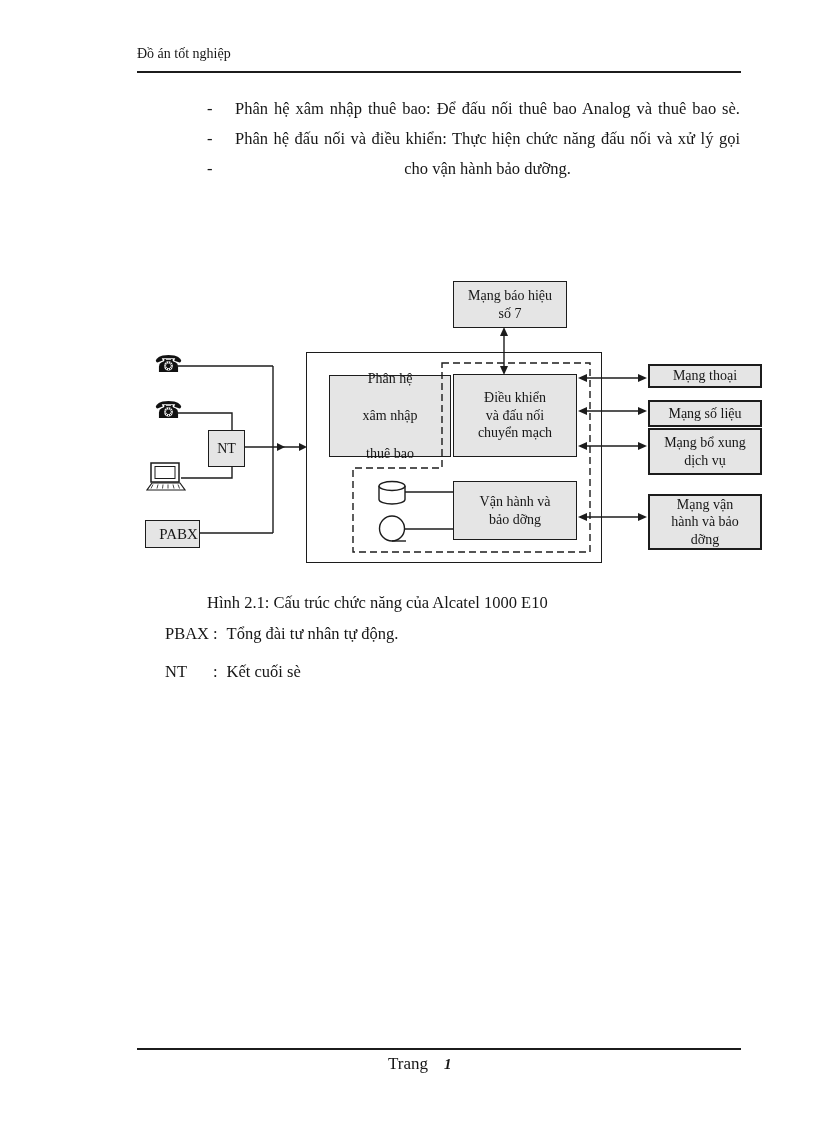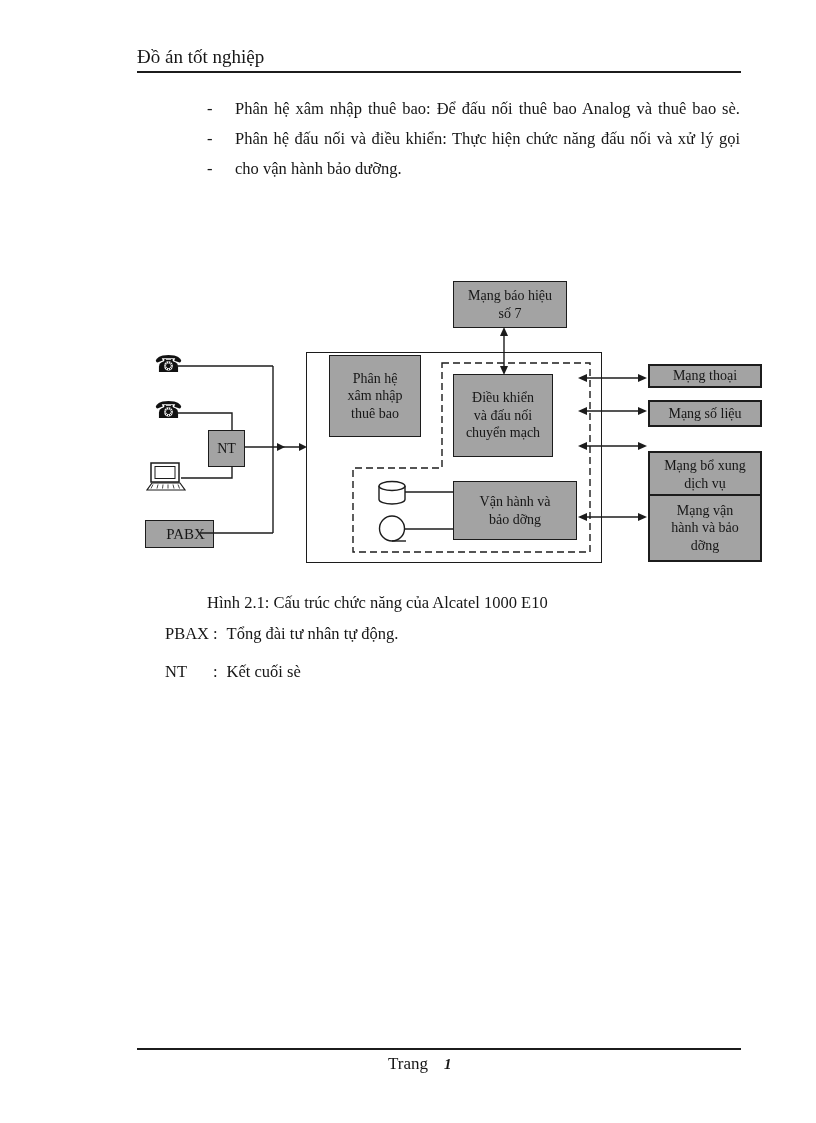--- a/index.html
+++ b/index.html
@@ -2,51 +2,51 @@
 <html><head>
 <meta charset="utf-8">
 <style>
   html,body{margin:0;padding:0;background:#e9e9e9;}
   .page{
     position:relative;width:816px;height:1123px;margin:0 auto;background:#ffffff;
     font-family:"Liberation Serif", serif;color:#161616;overflow:hidden;
   }
   .abs{position:absolute;}
   
-  #header-title{left:137px;top:46px;font-size:19px;}
+  #header-title{left:137px;top:46px;font-size:14px;}
   #header-rule{left:137px;top:71px;width:604px;height:2px;background:#1c1c1c;}
   #footer-rule{left:137px;top:1048px;width:604px;height:2px;background:#1c1c1c;}
   #footer-text{left:388px;top:1054px;font-size:17px;}
   #footer-text .pgnum{font-style:italic;font-weight:600;font-size:15px;margin-left:16px;}
   
   .bullets{left:207px;top:94px;width:533px;font-size:16.5px;line-height:30px;}
   .bullet{display:grid;grid-template-columns:28px 1fr;}
   .jline{text-align:justify;text-align-last:justify;}
-  .pline{text-align:left;}
+  .pline{text-align:center;}
   .para{left:165px;top:214px;width:575px;font-size:16.5px;line-height:30px;}
   .para .indent{padding-left:31px;}
   
   .dbox{
-    position:absolute;box-sizing:border-box;border:1.5px solid #1c1c1c;background:#a3a3a3;
+    position:absolute;box-sizing:border-box;border:1.5px solid #1c1c1c;background:#e5e5e5;
     display:flex;flex-direction:column;align-items:center;justify-content:center;
     font-size:14px;line-height:1.25;text-align:center;
   }
   .dbox .bl{white-space:nowrap;}
   #box-main{left:306px;top:352px;width:296px;height:211px;background:transparent;}
   #box-signaling{left:453px;top:281px;width:114px;height:47px;}
-  #box-subscriber{left:329px;top:355px;width:92px;height:82px;}
-  #box-control{left:453px;top:374px;width:100px;height:83px;}
+  #box-subscriber{left:329px;top:375px;width:122px;height:82px;gap:20px;}
+  #box-control{left:453px;top:374px;width:124px;height:83px;}
   #box-om{left:453px;top:481px;width:124px;height:59px;}
   #box-nt{left:208px;top:430px;width:37px;height:37px;}
-  #box-pabx{left:145px;top:520px;width:69px;height:28px;font-size:15px;padding-left:12px;}
+  #box-pabx{left:145px;top:520px;width:55px;height:28px;font-size:15px;padding-left:12px;}
   #box-net1,#box-net2,#box-net3,#box-net4{left:648px;width:114px;border-width:2px;}
   #box-net1{top:364px;height:24px;}
   #box-net2{top:400px;height:27px;}
-  #box-net3{top:451px;height:47px;}
-  #box-net4{top:494px;height:68px;text-align:right;}
+  #box-net3{top:428px;height:47px;}
+  #box-net4{top:494px;height:56px;text-align:right;}
   
   .phone{position:absolute;font-family:"DejaVu Sans", sans-serif;font-size:23px;color:#111;line-height:1;}
   #phone1{left:154px;top:353px;}
   #phone2{left:154px;top:399px;}
   
   #figcaption{left:207px;top:593px;font-size:16.5px;}
   .legend-row{font-size:16.5px;}
   #legend1{left:165px;top:624px;}
   #legend2{left:165px;top:655px;margin-top:7px;}
   .legend-row .term{display:inline-block;width:48px;}

